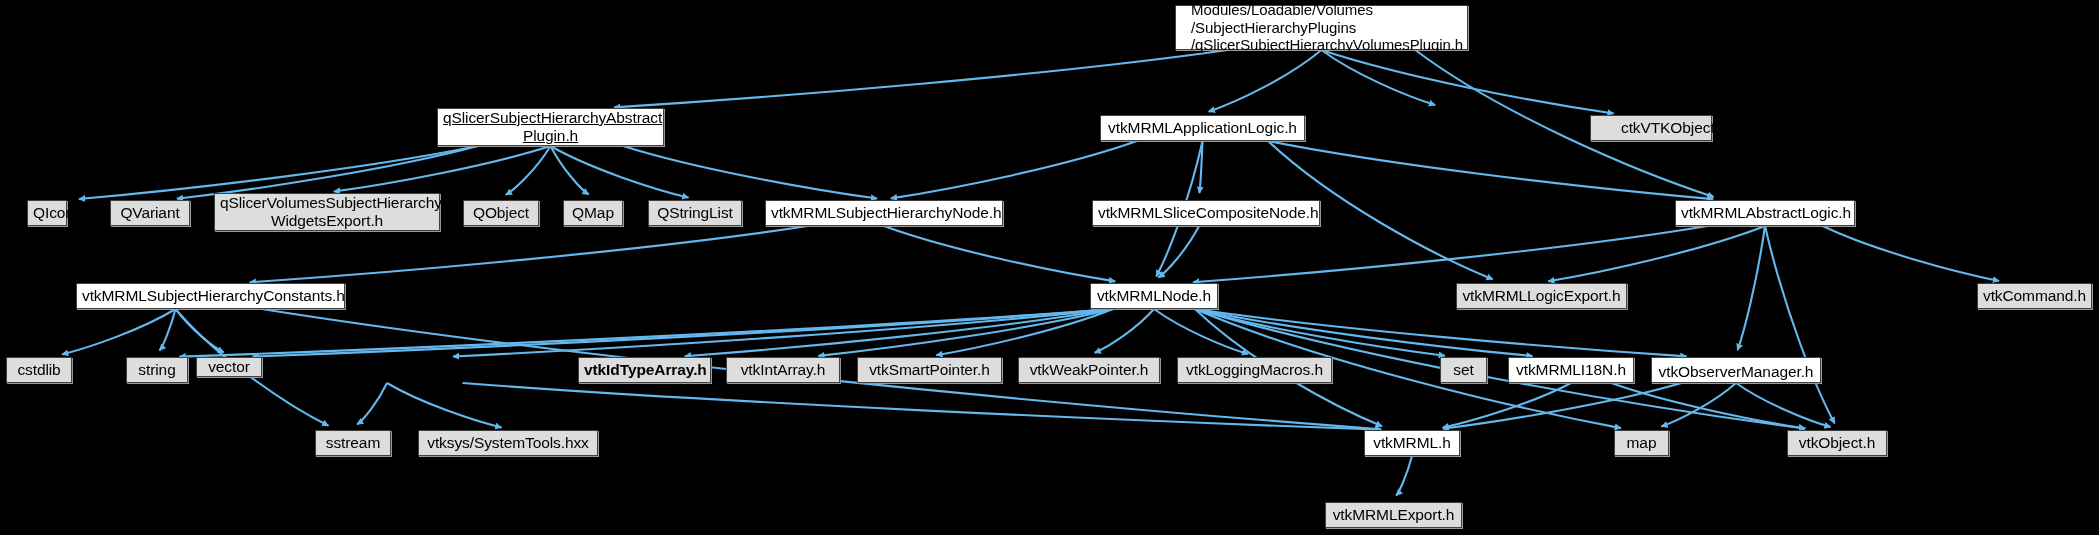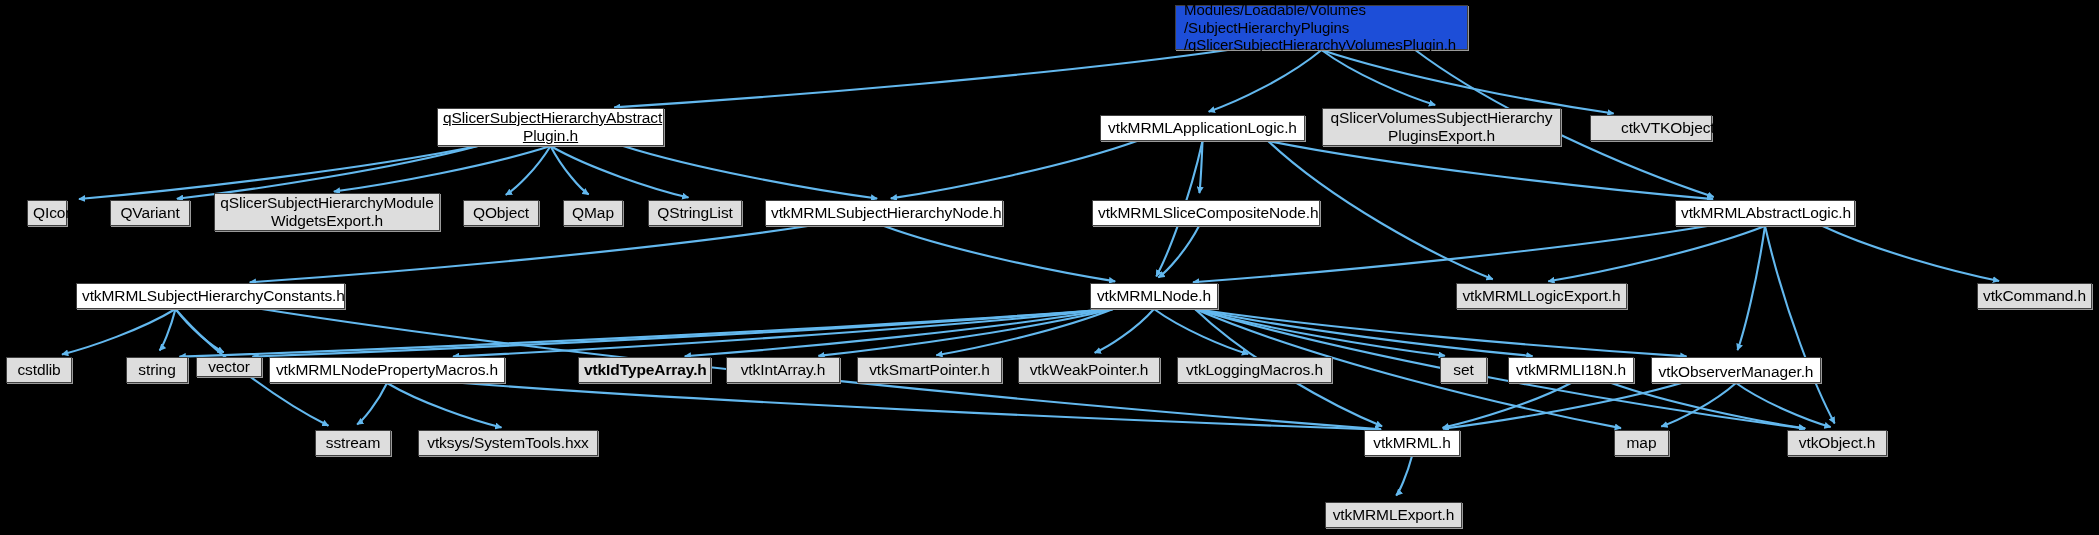--- a/index.html
+++ b/index.html
@@ -47,24 +47,24 @@
     padding: 1px 5px;
     letter-spacing: -0.1px;
   }
   .node.fill-white {
     background: #ffffff;
   }
   .node.fill-grey {
     background: #dddddd;
   }
   .node.fill-root {
-    background: #1d4ed8;
+    background: #ffffff;
     text-align: left;
     justify-content: flex-start;
-    padding-left: 8px;
+    padding-left: 15px;
   }
   .node.fill-root .node-label {
     text-align: left;
   }
   .node-label {
     display: block;
     width: 100%;
   }
 </style>
 </head>
@@ -131,41 +131,38 @@
       <path d="M 1736 383 C 1763.7749999999999 402.74, 1807.71 420.6, 1830.6535111257147 427.0466833951346" fill="none" stroke="#63b8ee" stroke-width="2.1" marker-end="url(#arrowhead)"></path>
       <path d="M 1412 456 C 1406.9125000000001 475.32, 1398.865 492.8, 1396.111901197471 495.5055429684501" fill="none" stroke="#63b8ee" stroke-width="2.1" marker-end="url(#arrowhead)"></path>
     </svg>
   <div id="node-layer">
       <div class="node fill-root" style="left: 1175px; top: 5px; width: 293px; height: 45px; font-size: 15px;"><span class="node-label">Modules/Loadable/Volumes
 /SubjectHierarchyPlugins
 /qSlicerSubjectHierarchyVolumesPlugin.h</span></div>
       <div class="node fill-white" style="left: 437px; top: 108px; width: 227px; height: 38px; text-decoration: underline;"><span class="node-label">qSlicerSubjectHierarchyAbstract
 Plugin.h</span></div>
       <div class="node fill-white" style="left: 1100px; top: 115px; width: 205px; height: 26px;"><span class="node-label">vtkMRMLApplicationLogic.h</span></div>
-      <div class="node fill-grey" style="left: 1322px; top: 108px; width: 239px; height: 38px;"><span class="node-label">qSlicerVolumesSubjectHierarchy
-PluginsExport.h</span></div>
       <div class="node fill-grey" style="left: 1590px; top: 115px; width: 122px; height: 26px; padding-left: 30px;"><span class="node-label">ctkVTKObject.h</span></div>
       <div class="node fill-grey" style="left: 27px; top: 200px; width: 40px; height: 26px;"><span class="node-label">QIcon</span></div>
       <div class="node fill-grey" style="left: 110px; top: 200px; width: 80px; height: 26px;"><span class="node-label">QVariant</span></div>
-      <div class="node fill-grey" style="left: 214px; top: 193px; width: 226px; height: 38px;"><span class="node-label">qSlicerSubjectHierarchyModule
+      <div class="node fill-grey" style="left: 214px; top: 193px; width: 226px; height: 38px;"><span class="node-label">qSlicerVolumesSubjectHierarchy
 WidgetsExport.h</span></div>
       <div class="node fill-grey" style="left: 463px; top: 200px; width: 76px; height: 26px;"><span class="node-label">QObject</span></div>
       <div class="node fill-grey" style="left: 563px; top: 200px; width: 60px; height: 26px;"><span class="node-label">QMap</span></div>
       <div class="node fill-grey" style="left: 648px; top: 200px; width: 94px; height: 26px;"><span class="node-label">QStringList</span></div>
       <div class="node fill-white" style="left: 765px; top: 200px; width: 238px; height: 26px;"><span class="node-label">vtkMRMLSubjectHierarchyNode.h</span></div>
       <div class="node fill-white" style="left: 1085px; top: 200px; width: 228px; height: 26px; margin-left: 7px;"><span class="node-label">vtkMRMLSliceCompositeNode.h</span></div>
       <div class="node fill-white" style="left: 1675px; top: 200px; width: 180px; height: 26px;"><span class="node-label">vtkMRMLAbstractLogic.h</span></div>
       <div class="node fill-white" style="left: 41px; top: 283px; width: 269px; height: 26px; margin-left: 35px;"><span class="node-label">vtkMRMLSubjectHierarchyConstants.h</span></div>
       <div class="node fill-white" style="left: 1090px; top: 283px; width: 128px; height: 26px;"><span class="node-label">vtkMRMLNode.h</span></div>
       <div class="node fill-grey" style="left: 1456px; top: 283px; width: 171px; height: 26px;"><span class="node-label">vtkMRMLLogicExport.h</span></div>
       <div class="node fill-grey" style="left: 1977px; top: 283px; width: 115px; height: 26px;"><span class="node-label">vtkCommand.h</span></div>
       <div class="node fill-grey" style="left: 6px; top: 357px; width: 66px; height: 26px;"><span class="node-label">cstdlib</span></div>
       <div class="node fill-grey" style="left: 126px; top: 357px; width: 62px; height: 26px;"><span class="node-label">string</span></div>
       <div class="node fill-grey" style="left: 196px; top: 357px; width: 66px; height: 20px;"><span class="node-label">vector</span></div>
-      <div class="node fill-white" style="left: 269px; top: 357px; width: 236px; height: 26px;"><span class="node-label">vtkMRMLNodePropertyMacros.h</span></div>
       <div class="node fill-grey" style="left: 578px; top: 357px; width: 133px; height: 26px; font-weight: bold;"><span class="node-label">vtkIdTypeArray.h</span></div>
       <div class="node fill-grey" style="left: 726px; top: 357px; width: 114px; height: 26px;"><span class="node-label">vtkIntArray.h</span></div>
       <div class="node fill-grey" style="left: 857px; top: 357px; width: 145px; height: 26px;"><span class="node-label">vtkSmartPointer.h</span></div>
       <div class="node fill-grey" style="left: 1018px; top: 357px; width: 142px; height: 26px;"><span class="node-label">vtkWeakPointer.h</span></div>
       <div class="node fill-grey" style="left: 1177px; top: 357px; width: 155px; height: 26px;"><span class="node-label">vtkLoggingMacros.h</span></div>
       <div class="node fill-grey" style="left: 1440px; top: 357px; width: 47px; height: 26px;"><span class="node-label">set</span></div>
       <div class="node fill-white" style="left: 1508px; top: 357px; width: 126px; height: 26px;"><span class="node-label">vtkMRMLI18N.h</span></div>
       <div class="node fill-white" style="left: 1651px; top: 357px; width: 170px; height: 26px; align-items: flex-end;"><span class="node-label">vtkObserverManager.h</span></div>
       <div class="node fill-grey" style="left: 315px; top: 430px; width: 76px; height: 26px;"><span class="node-label">sstream</span></div>
       <div class="node fill-grey" style="left: 418px; top: 430px; width: 180px; height: 26px;"><span class="node-label">vtksys/SystemTools.hxx</span></div>

